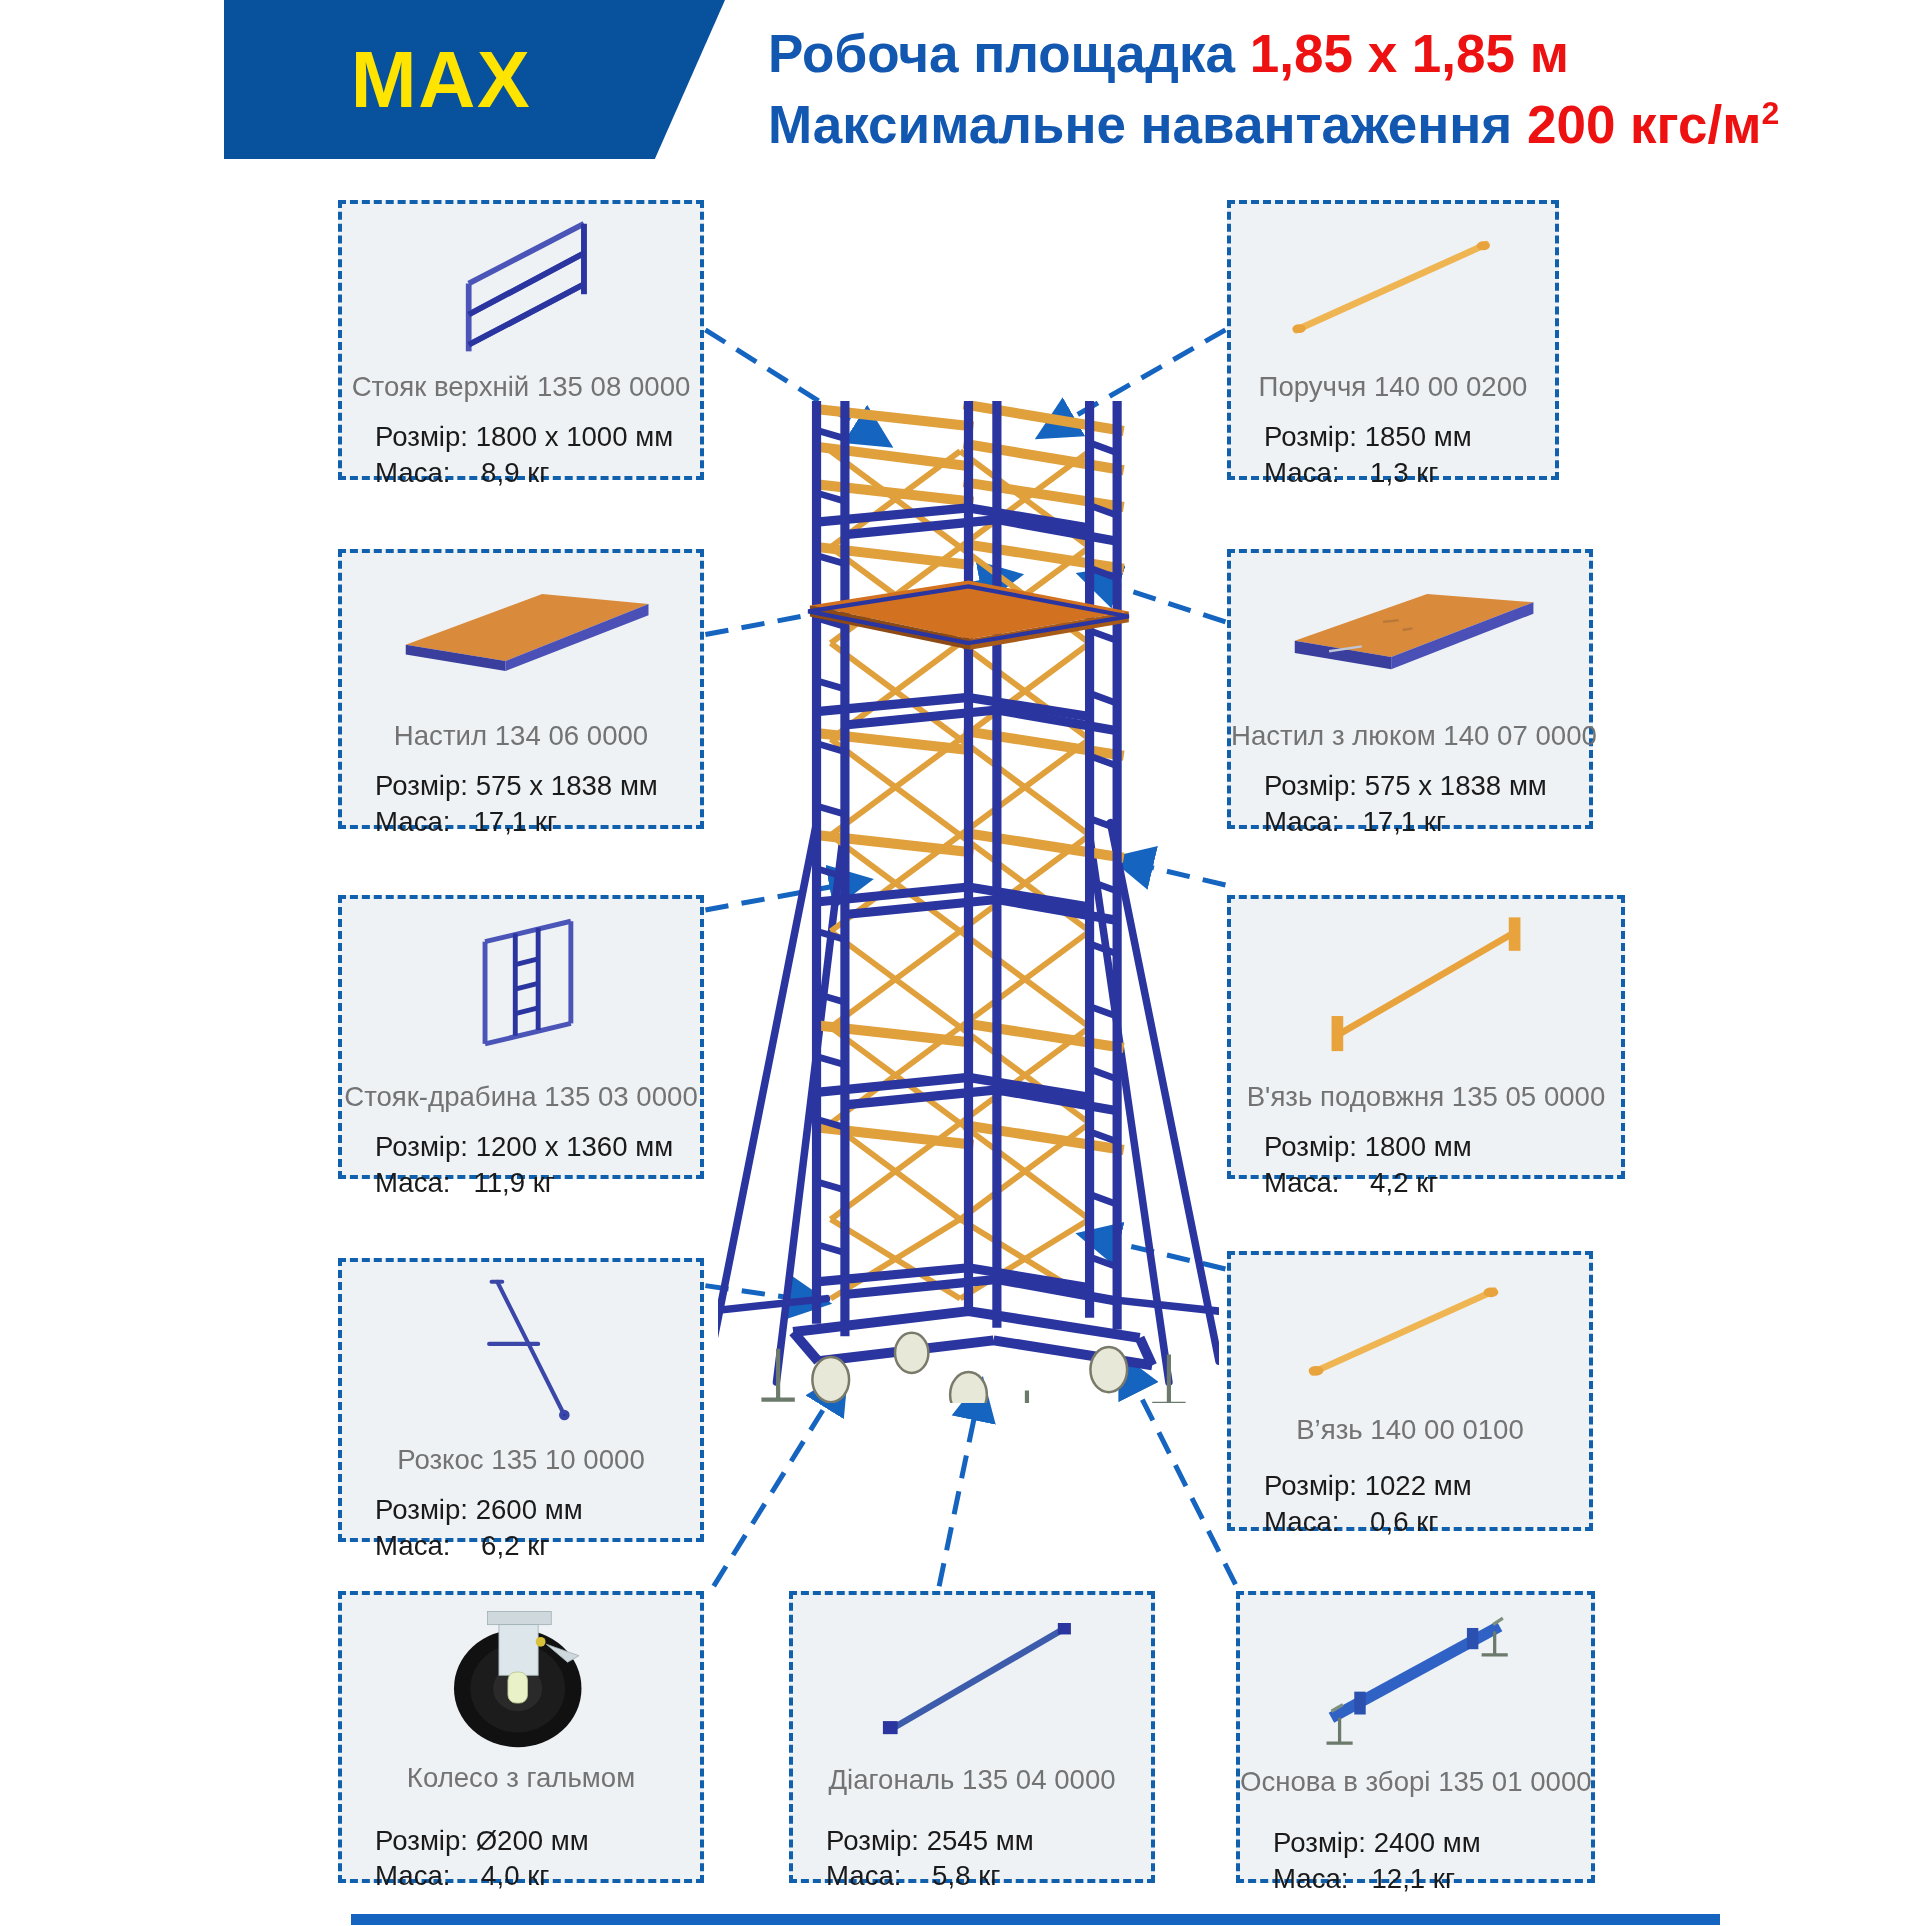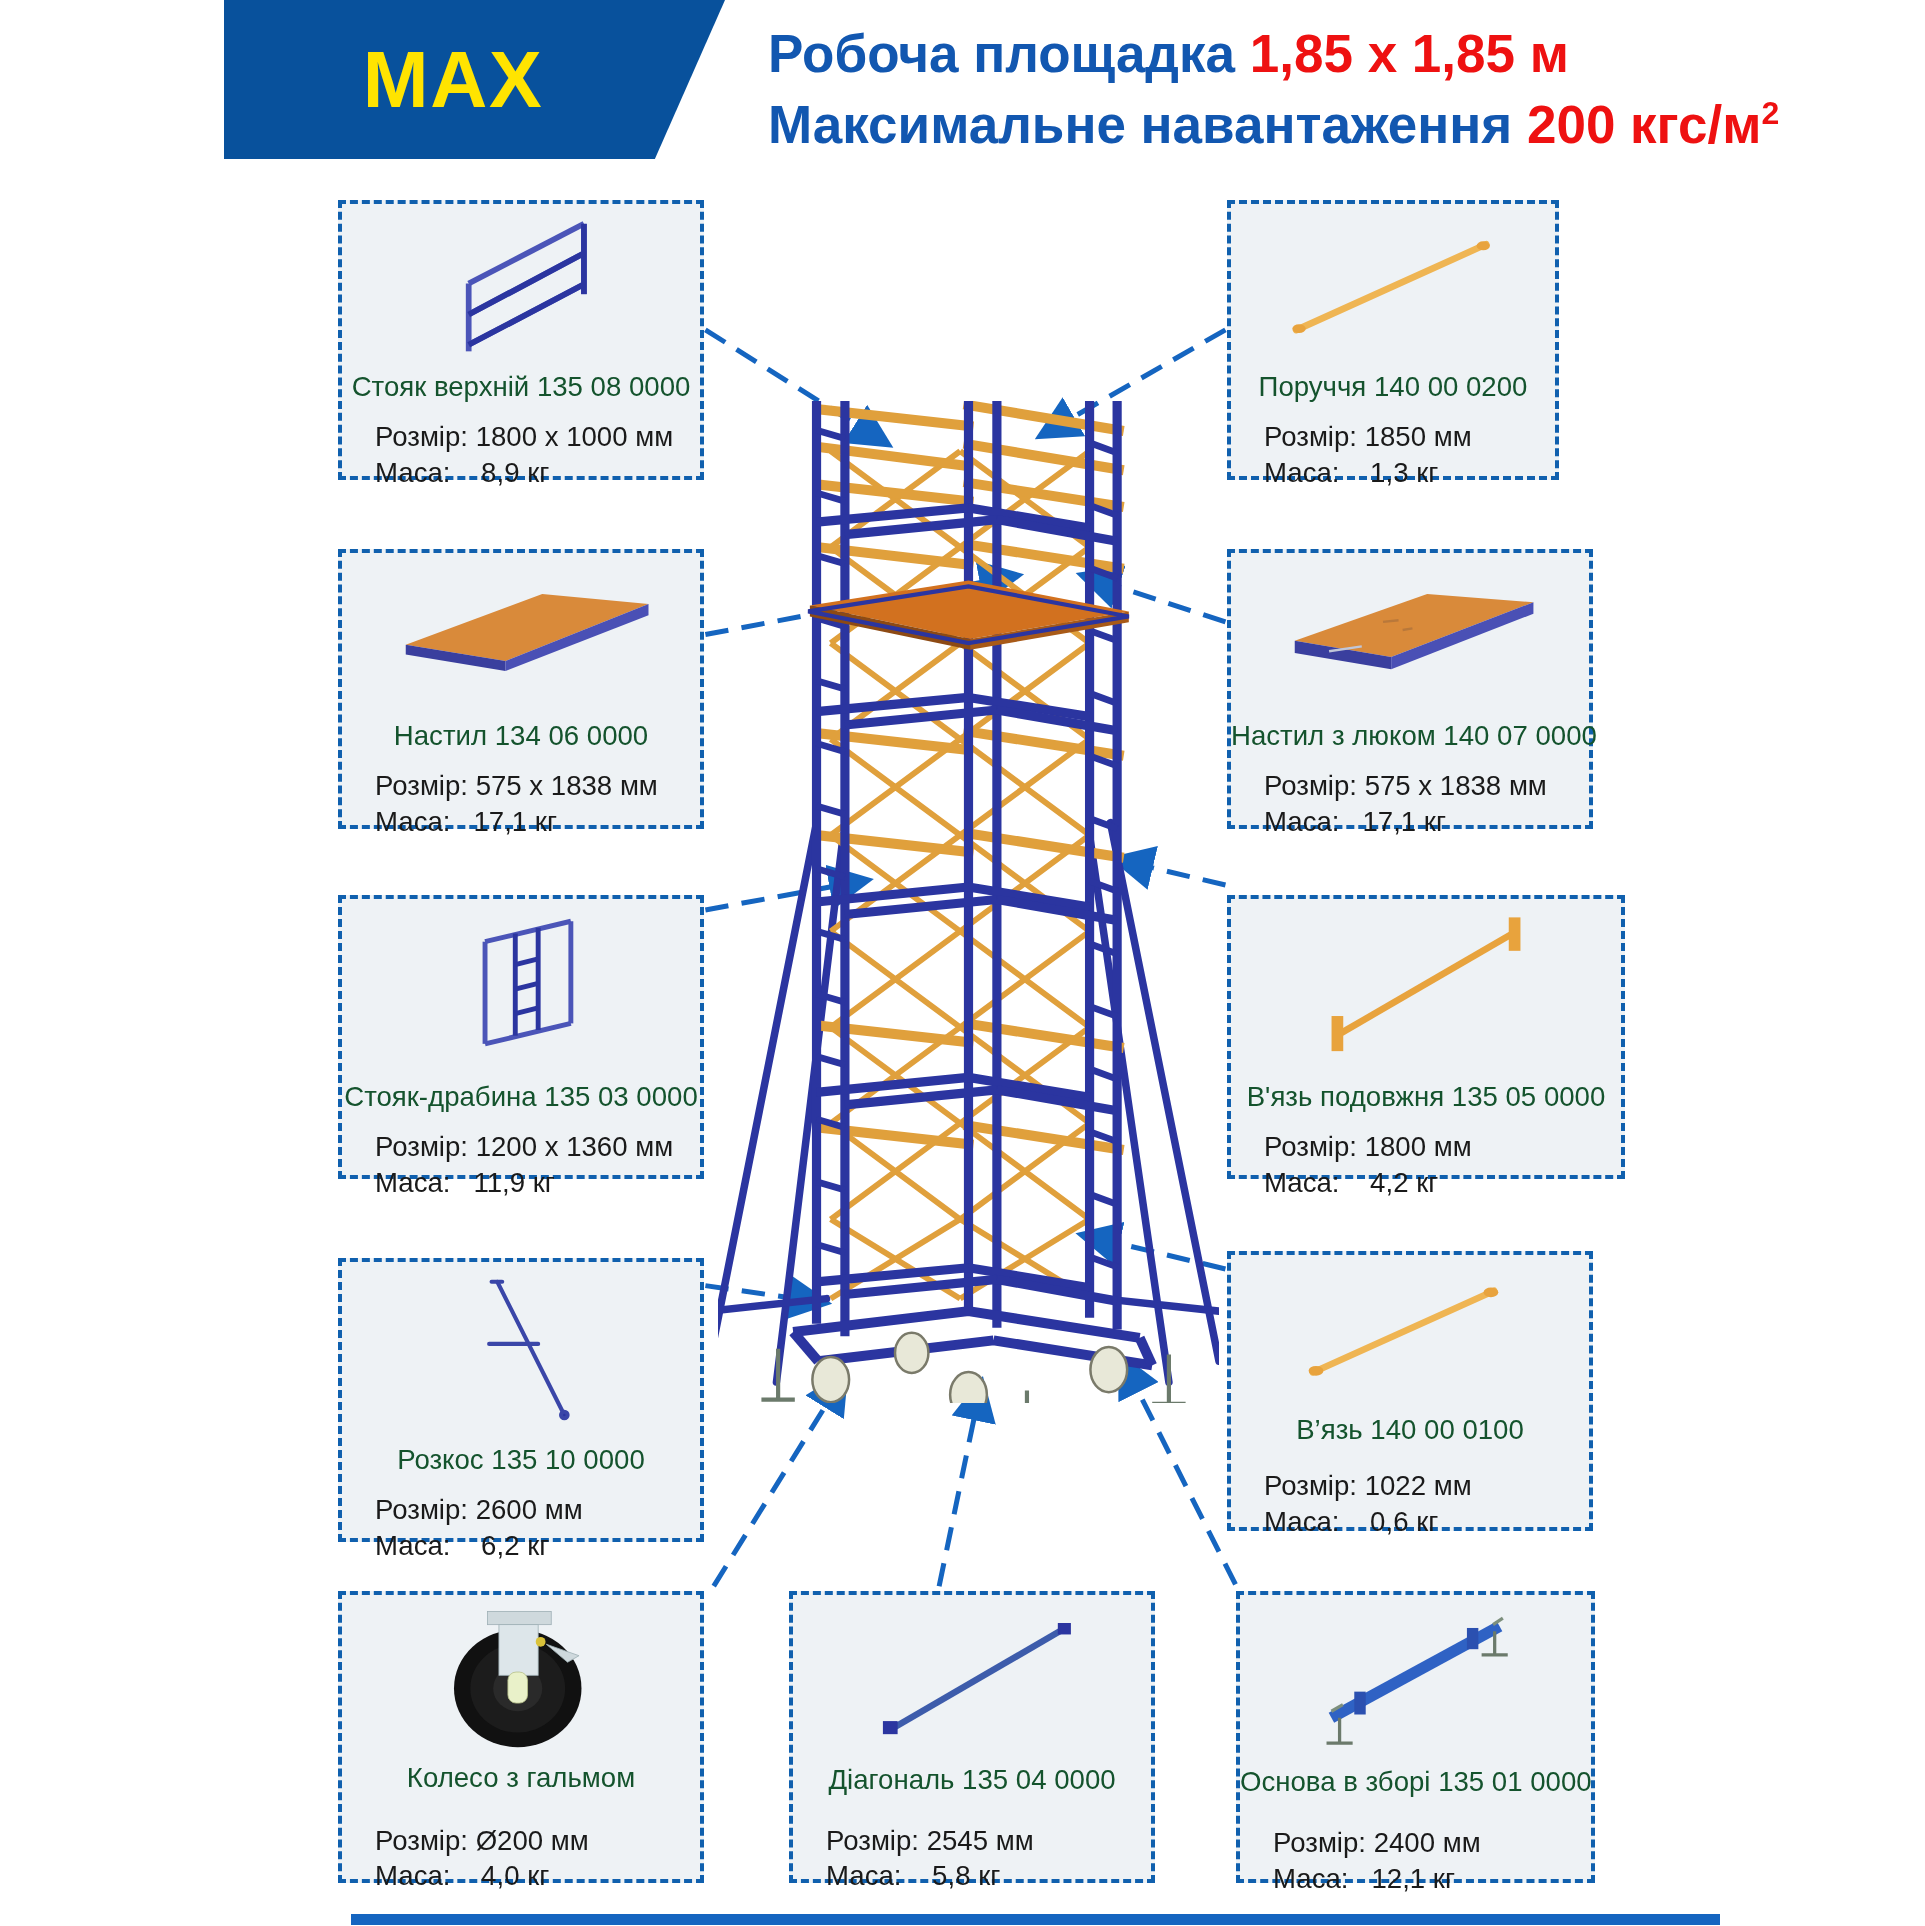--- a/index.html
+++ b/index.html
@@ -6,33 +6,33 @@
   body{width:1925px;height:1926px;position:relative;overflow:hidden;
        font-family:"Liberation Sans","DejaVu Sans",sans-serif;}
 
   
   #header{position:absolute;left:0;top:0;width:1925px;height:175px;}
   #logo-banner{position:absolute;left:224px;top:0;width:501px;height:159px;
       background:#08519c;clip-path:polygon(0 0,100% 0,86% 100%,0 100%);}
   #logo-text{position:absolute;left:0;top:0;width:434px;height:159px;
       display:flex;align-items:center;justify-content:center;
       color:#ffe400;font-size:79px;font-weight:bold;letter-spacing:1.7px;
-      font-family:"Liberation Sans","DejaVu Sans",sans-serif;padding-left:12px;}
+      font-family:"Liberation Sans","DejaVu Sans",sans-serif;}
   .hdr-line{position:absolute;left:768px;white-space:nowrap;
       font-size:53px;color:#1257b0;font-weight:600;}
   #hdr-line-1{top:23.4px;}
   #hdr-line-2{top:94px;}
   .hdr-accent{color:#ee1111;}
   .sup{font-size:32px;vertical-align:super;}
 
   
   .card{position:absolute;background:#eef2f5;border:4.2px dashed #1060ae;
         box-sizing:border-box;}
   .card-title{position:absolute;left:0;width:100%;text-align:center;
-        color:#14532d;font-size:27.6px;white-space:nowrap;}
+        color:#737373;font-size:27.6px;white-space:nowrap;}
   .card-spec{position:absolute;left:33px;color:#1a1a1a;font-size:27.6px;
         white-space:pre;}
   .card-art{position:absolute;left:0;top:0;width:100%;}
 
   
   #card-0{left:338px;  top:200px;  width:366px;height:280px;}
   #card-1{left:338px;  top:549px;  width:366px;height:280px;}
   #card-2{left:338px;  top:895px; width:366px;height:284px;}
   #card-3{left:338px;  top:1234px; width:366px;height:284px;margin-top:24px;}
   

